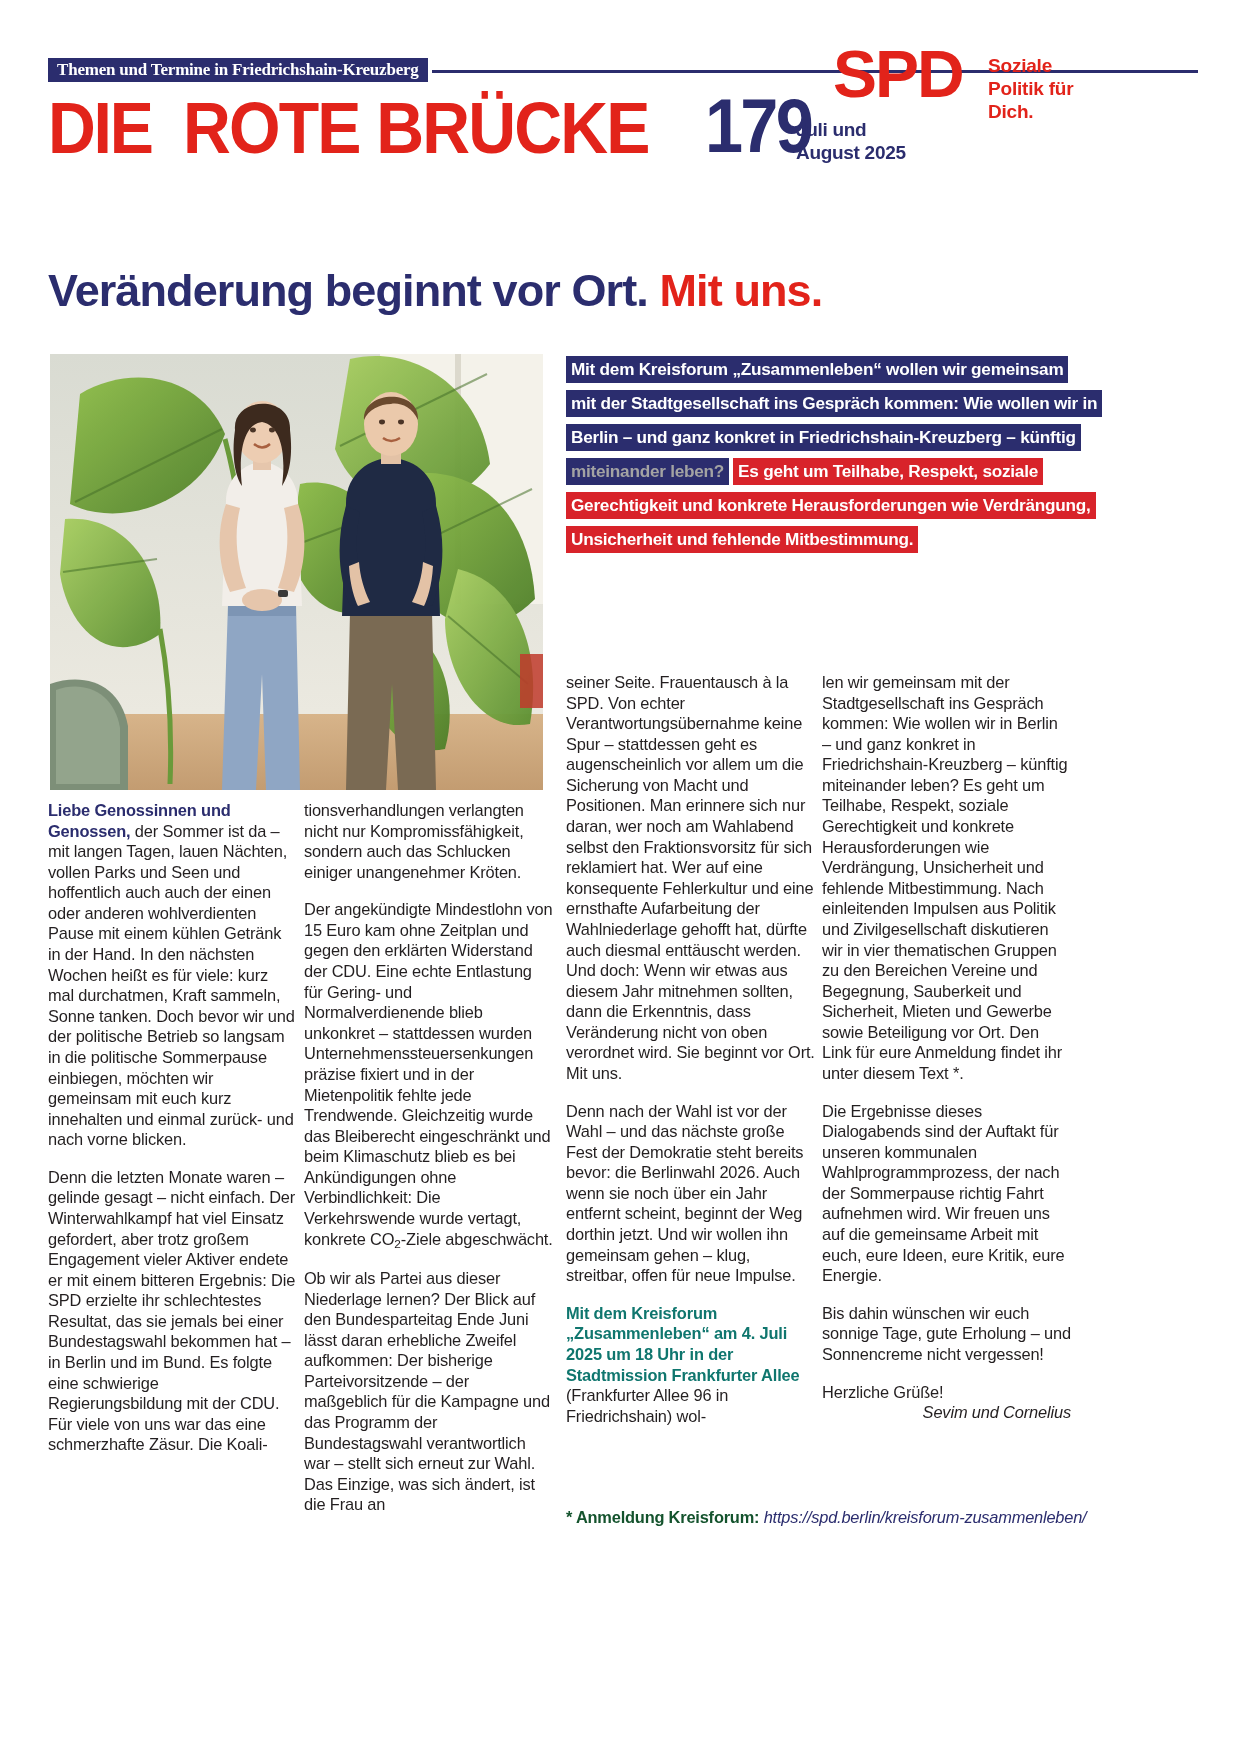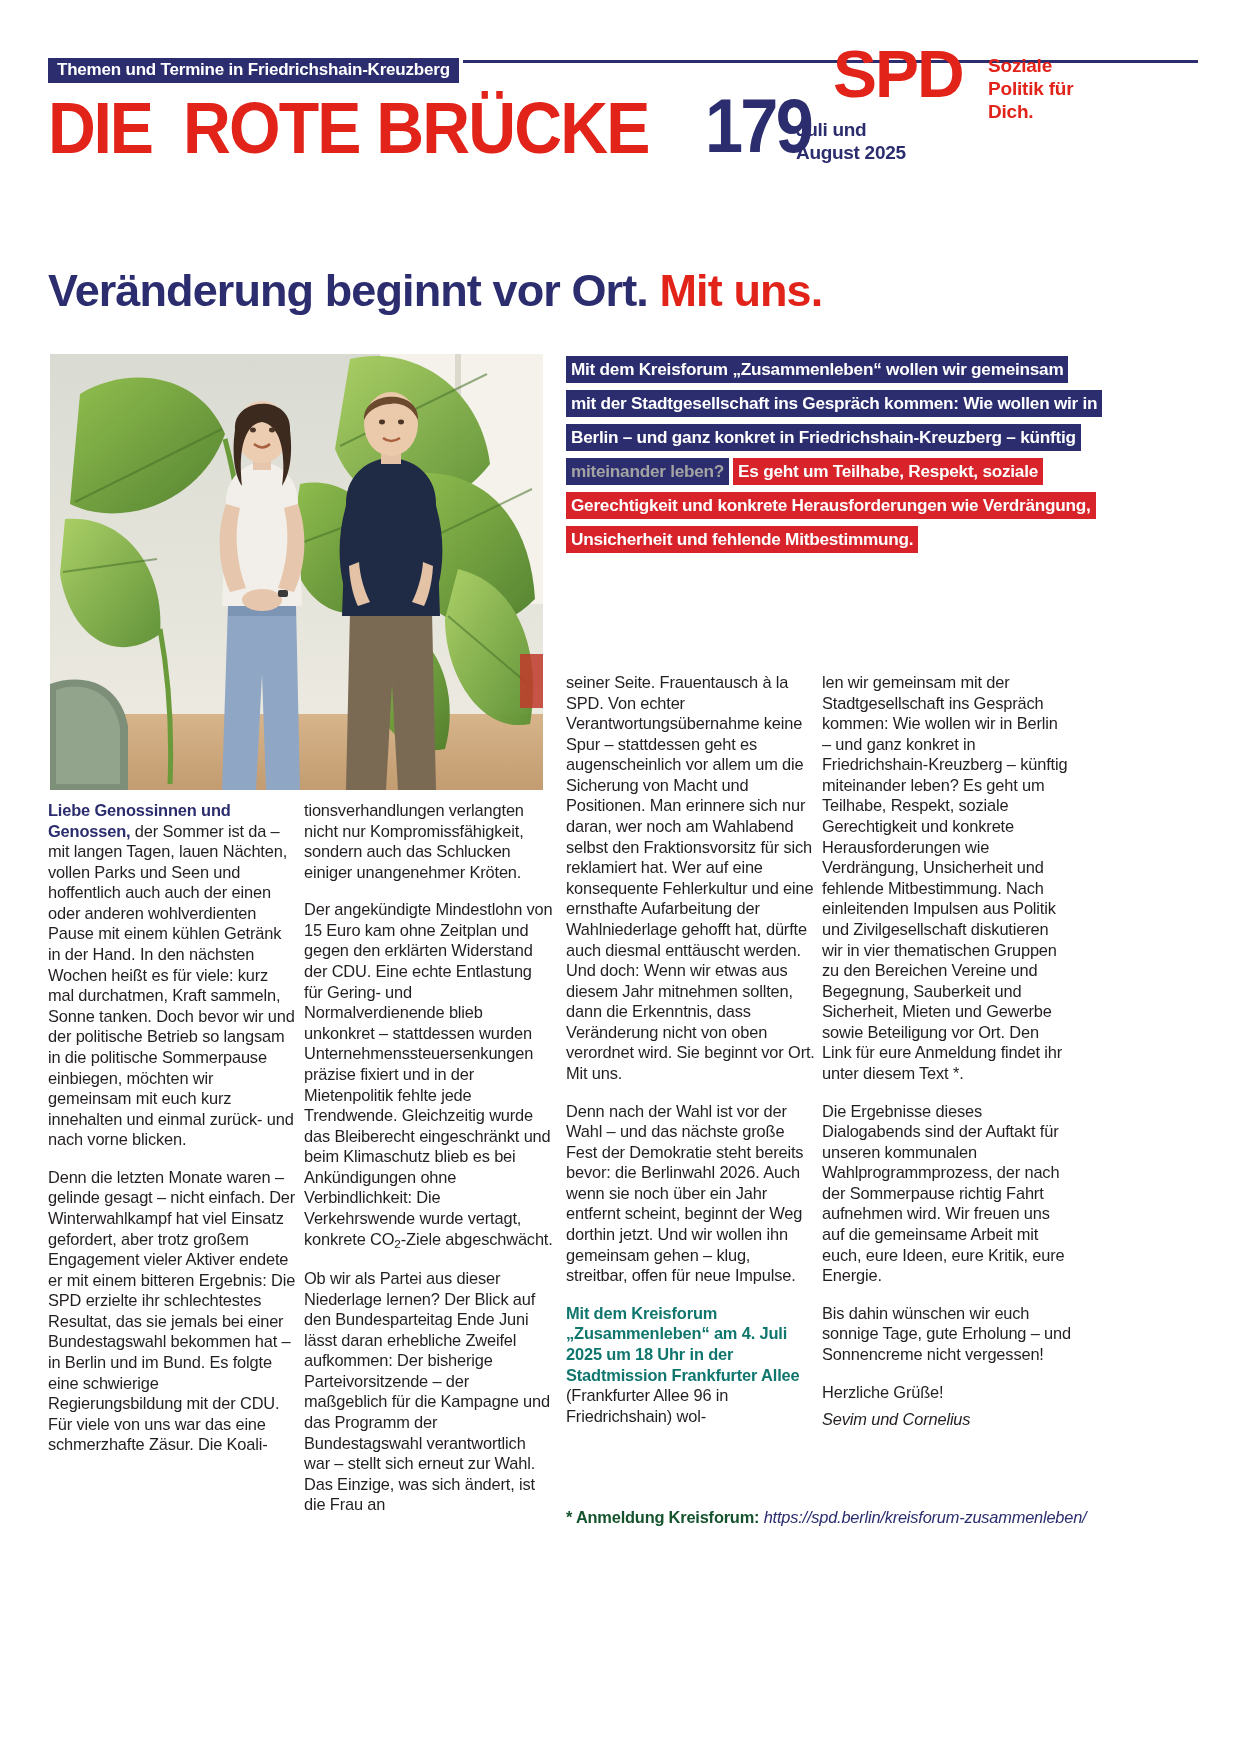--- a/index.html
+++ b/index.html
@@ -9,21 +9,21 @@
     background:#ffffff;
     font-family:"Liberation Sans", sans-serif;
     color:#231f20;
     position:relative;
     overflow:hidden;
   }
 
   
   .masthead { position:absolute; left:0; top:0; width:1242px; height:200px; }
 
-  .kicker-row { position:absolute; left:48px; top:58px; width:1150px; height:24px; display:flex; align-items:flex-start; }
+  .kicker-row { position:absolute; left:48px; top:58px; width:1150px; height:24px; display:flex; align-items:center;font-family:Liberation Serif, serif; }
   .kicker {
     background:#2b2d6e; color:#ffffff;
     font-size:17px; font-weight:bold;
     padding:3px 9px 4px 9px;
     letter-spacing:-0.2px;
     white-space:nowrap;
     line-height:1.05;
   }
   .kicker-rule { flex:1; height:3px; background:#2b2d6e; margin-left:4px; margin-top:2px; }
 
@@ -110,21 +110,21 @@
     margin:0 0 17px 0;
     font-size:16.4px;
     line-height:1.255;
     letter-spacing:-0.15px;
     text-align:left;
     hyphens:none;
     color:#231f20;
   }
   .lead-in { color:#2b2d6e; font-weight:bold; }
   .blue-bold { color:#0f766e; font-weight:bold; }
-  .sig { font-style:italic; text-align:left; display:block;margin-top:7px; }
+  .sig { font-style:italic; text-align:right; display:block; }
 
   
   .footnote {
     position:absolute; left:566px; top:1508px; width:632px;
     font-size:16.4px; letter-spacing:-0.2px;
   }
   .footnote .fn-label { color:#14532d; font-weight:bold; }
   .footnote .fn-url { color:#2b2d6e; font-style:italic; }
 
   sub { font-size:0.72em; vertical-align:-0.22em; }

